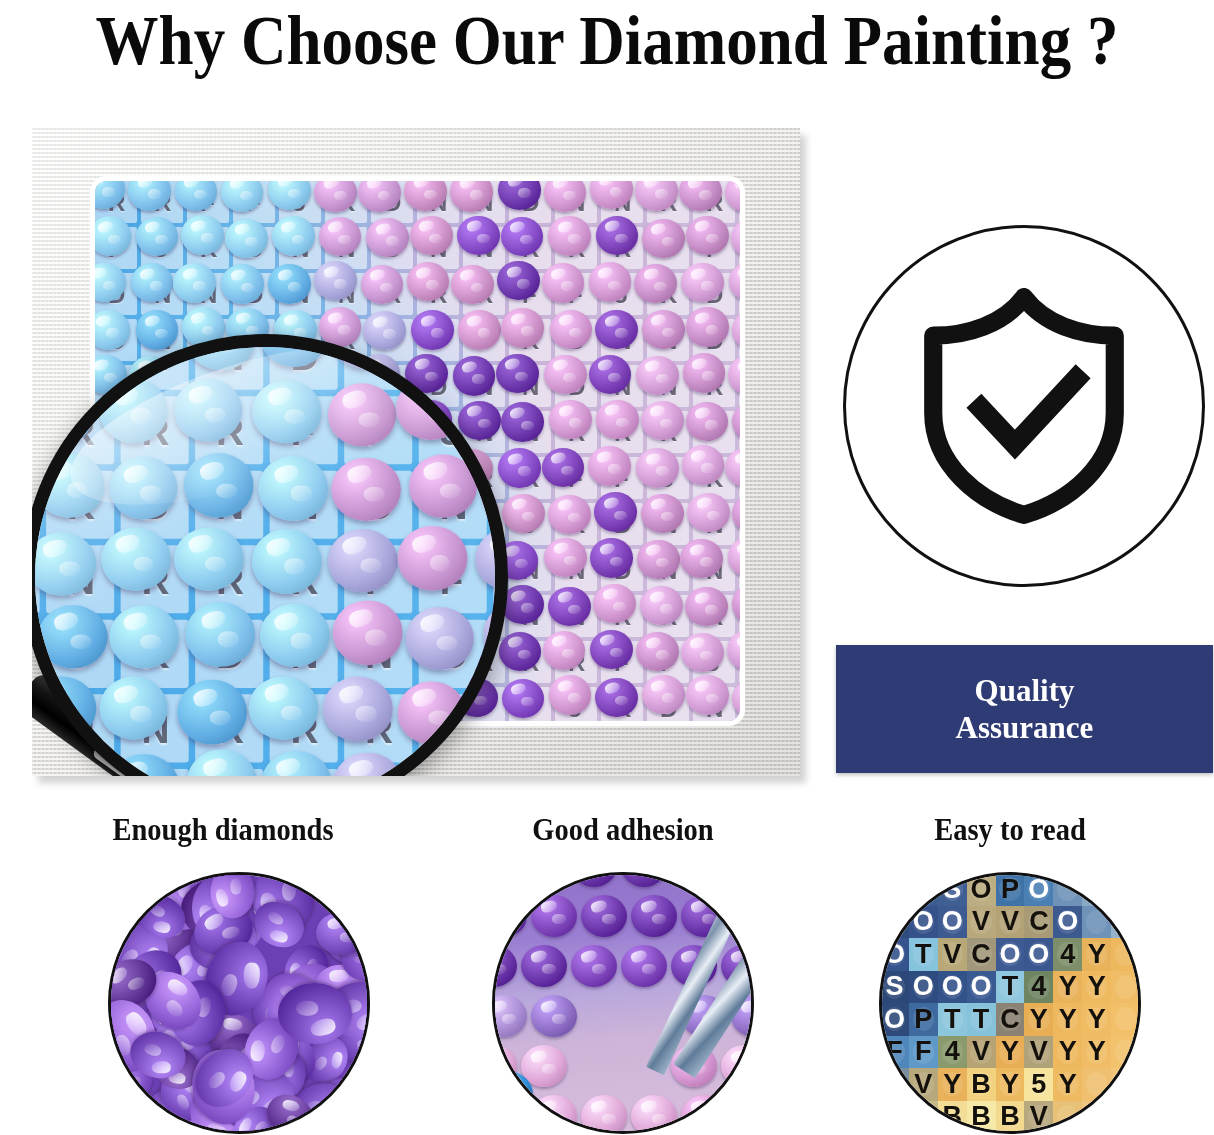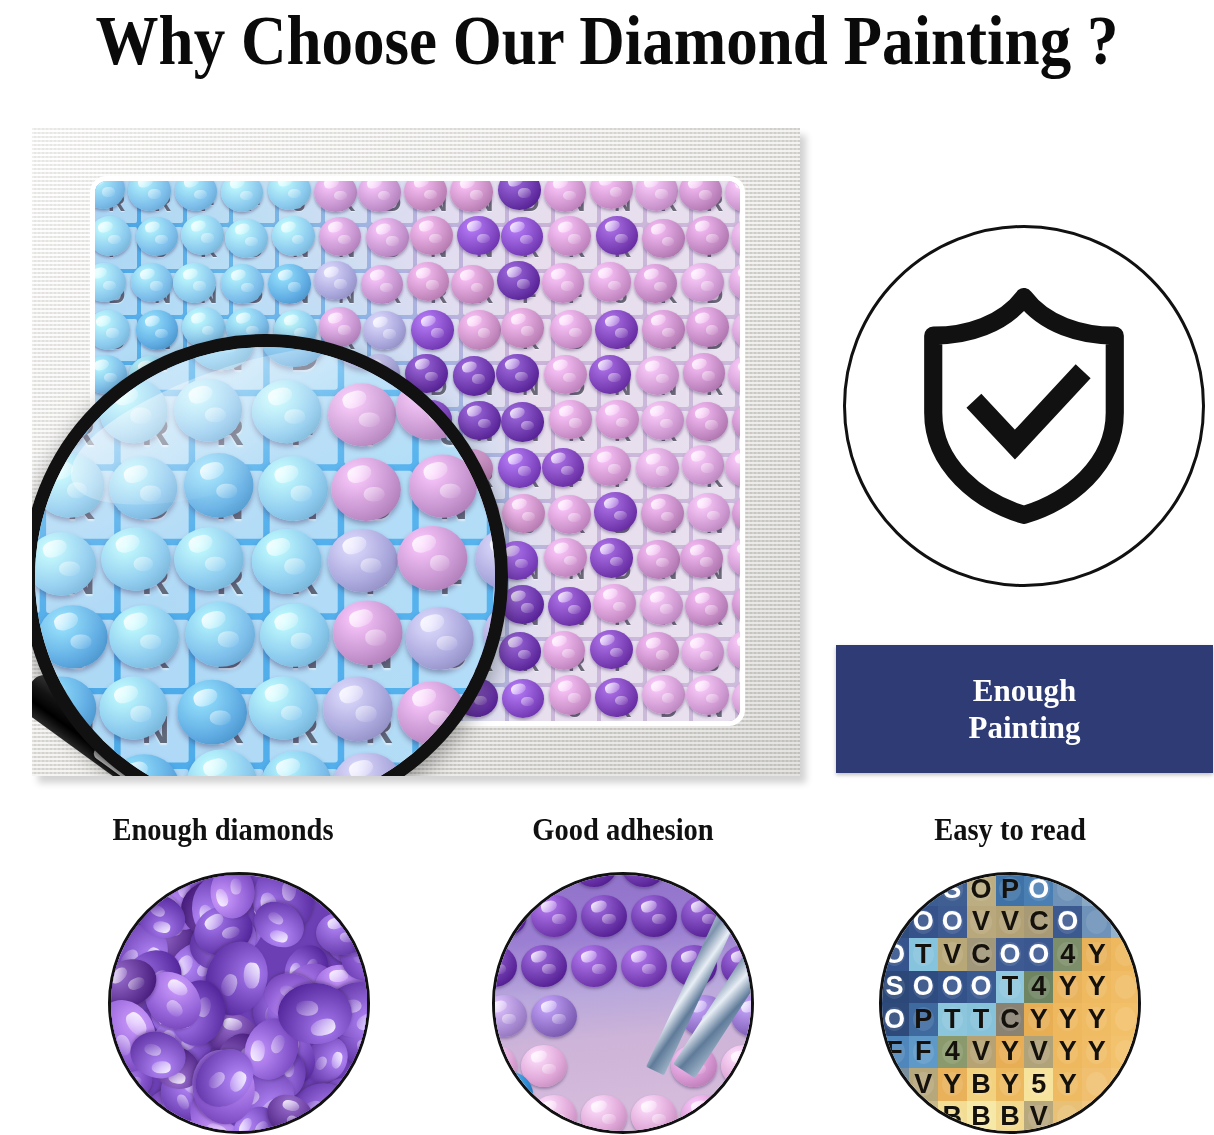--- a/index.html
+++ b/index.html
@@ -944,22 +944,22 @@
 </div>
 
 <div class="badge-circle">
   <svg width="230" height="236" viewBox="0 0 100 104">
     <path d="M50 4 C41 16 25 21 10 21 L10 55 C10 78 30 94 50 100 C70 94 90 78 90 55 L90 21 C75 21 59 16 50 4 Z" fill="none" stroke="#111" stroke-width="8" stroke-linejoin="round"></path>
     <path d="M31 53 L46 69 L73 40" fill="none" stroke="#111" stroke-width="9" stroke-linecap="square" stroke-linejoin="miter"></path>
   </svg>
 </div>
 
 <div class="qa-banner">
-  <span>Enough</span>
-  <span>Painting</span>
+  <span>Quality</span>
+  <span>Assurance</span>
 </div>
 
 <div class="feature f1">
   <div class="flabel">Enough diamonds</div>
 </div>
 <div class="feature f2">
   <div class="flabel">Good adhesion</div>
 </div>
 <div class="feature f3">
   <div class="flabel">Easy to read</div>

